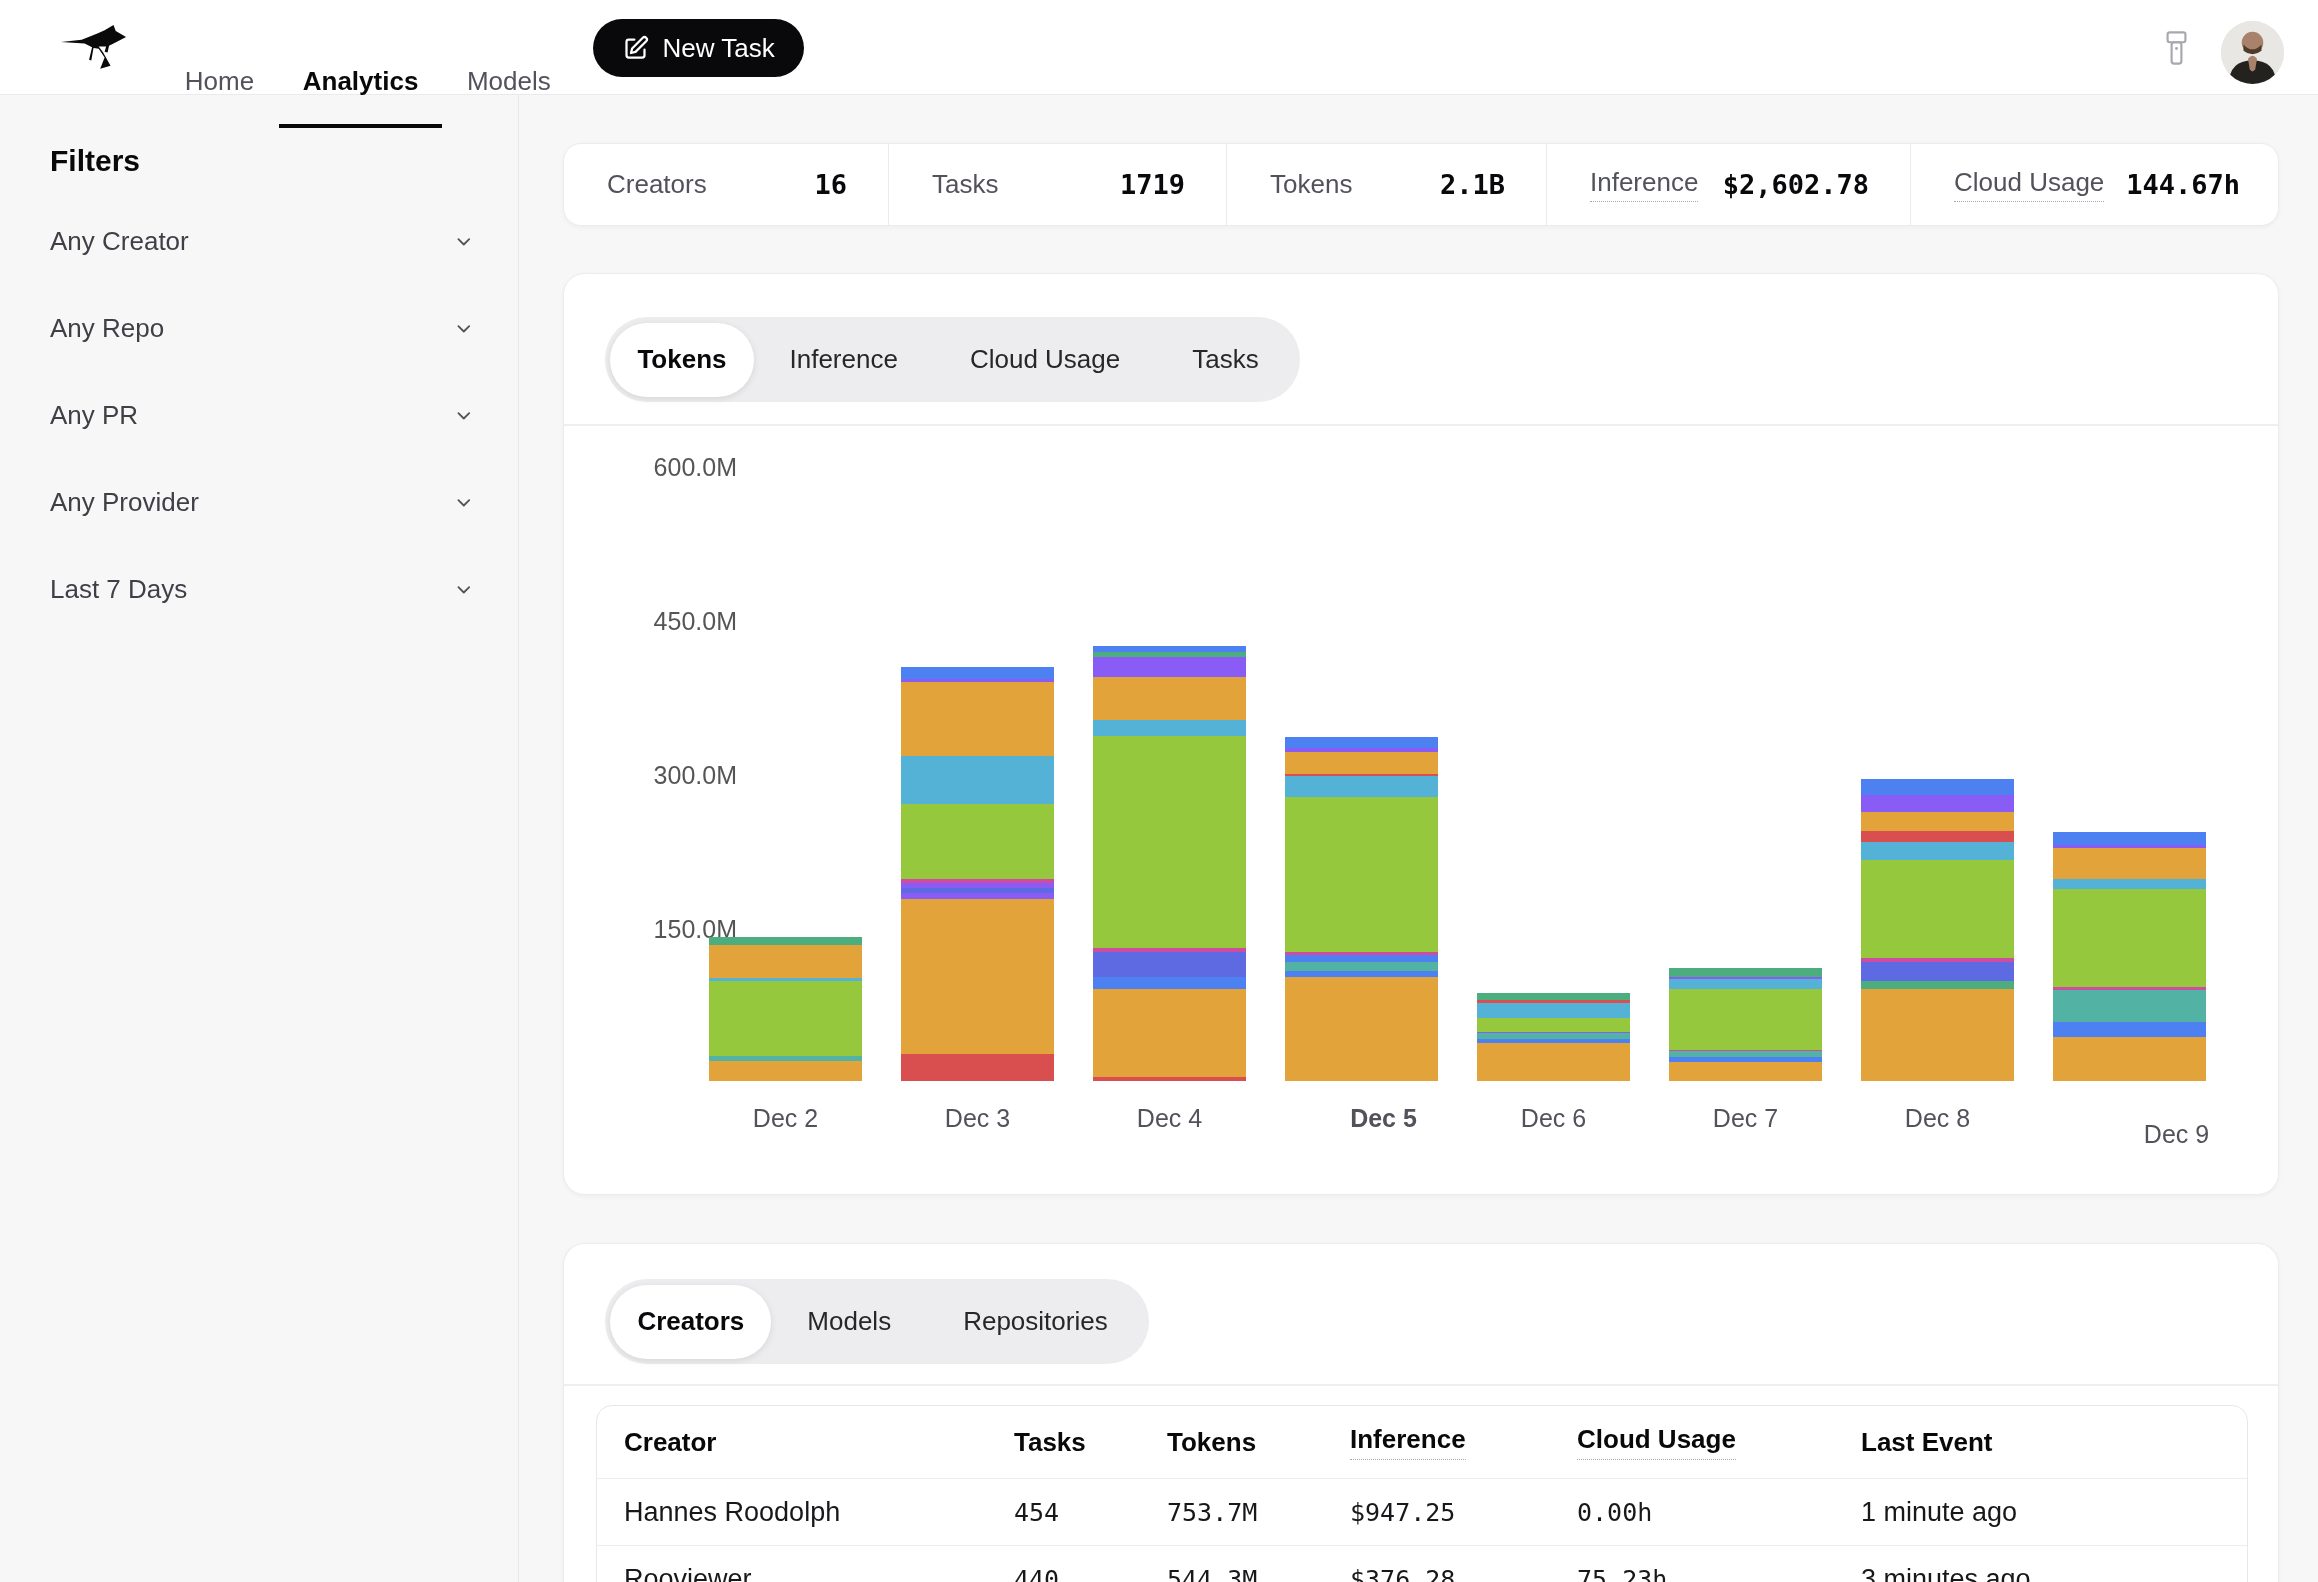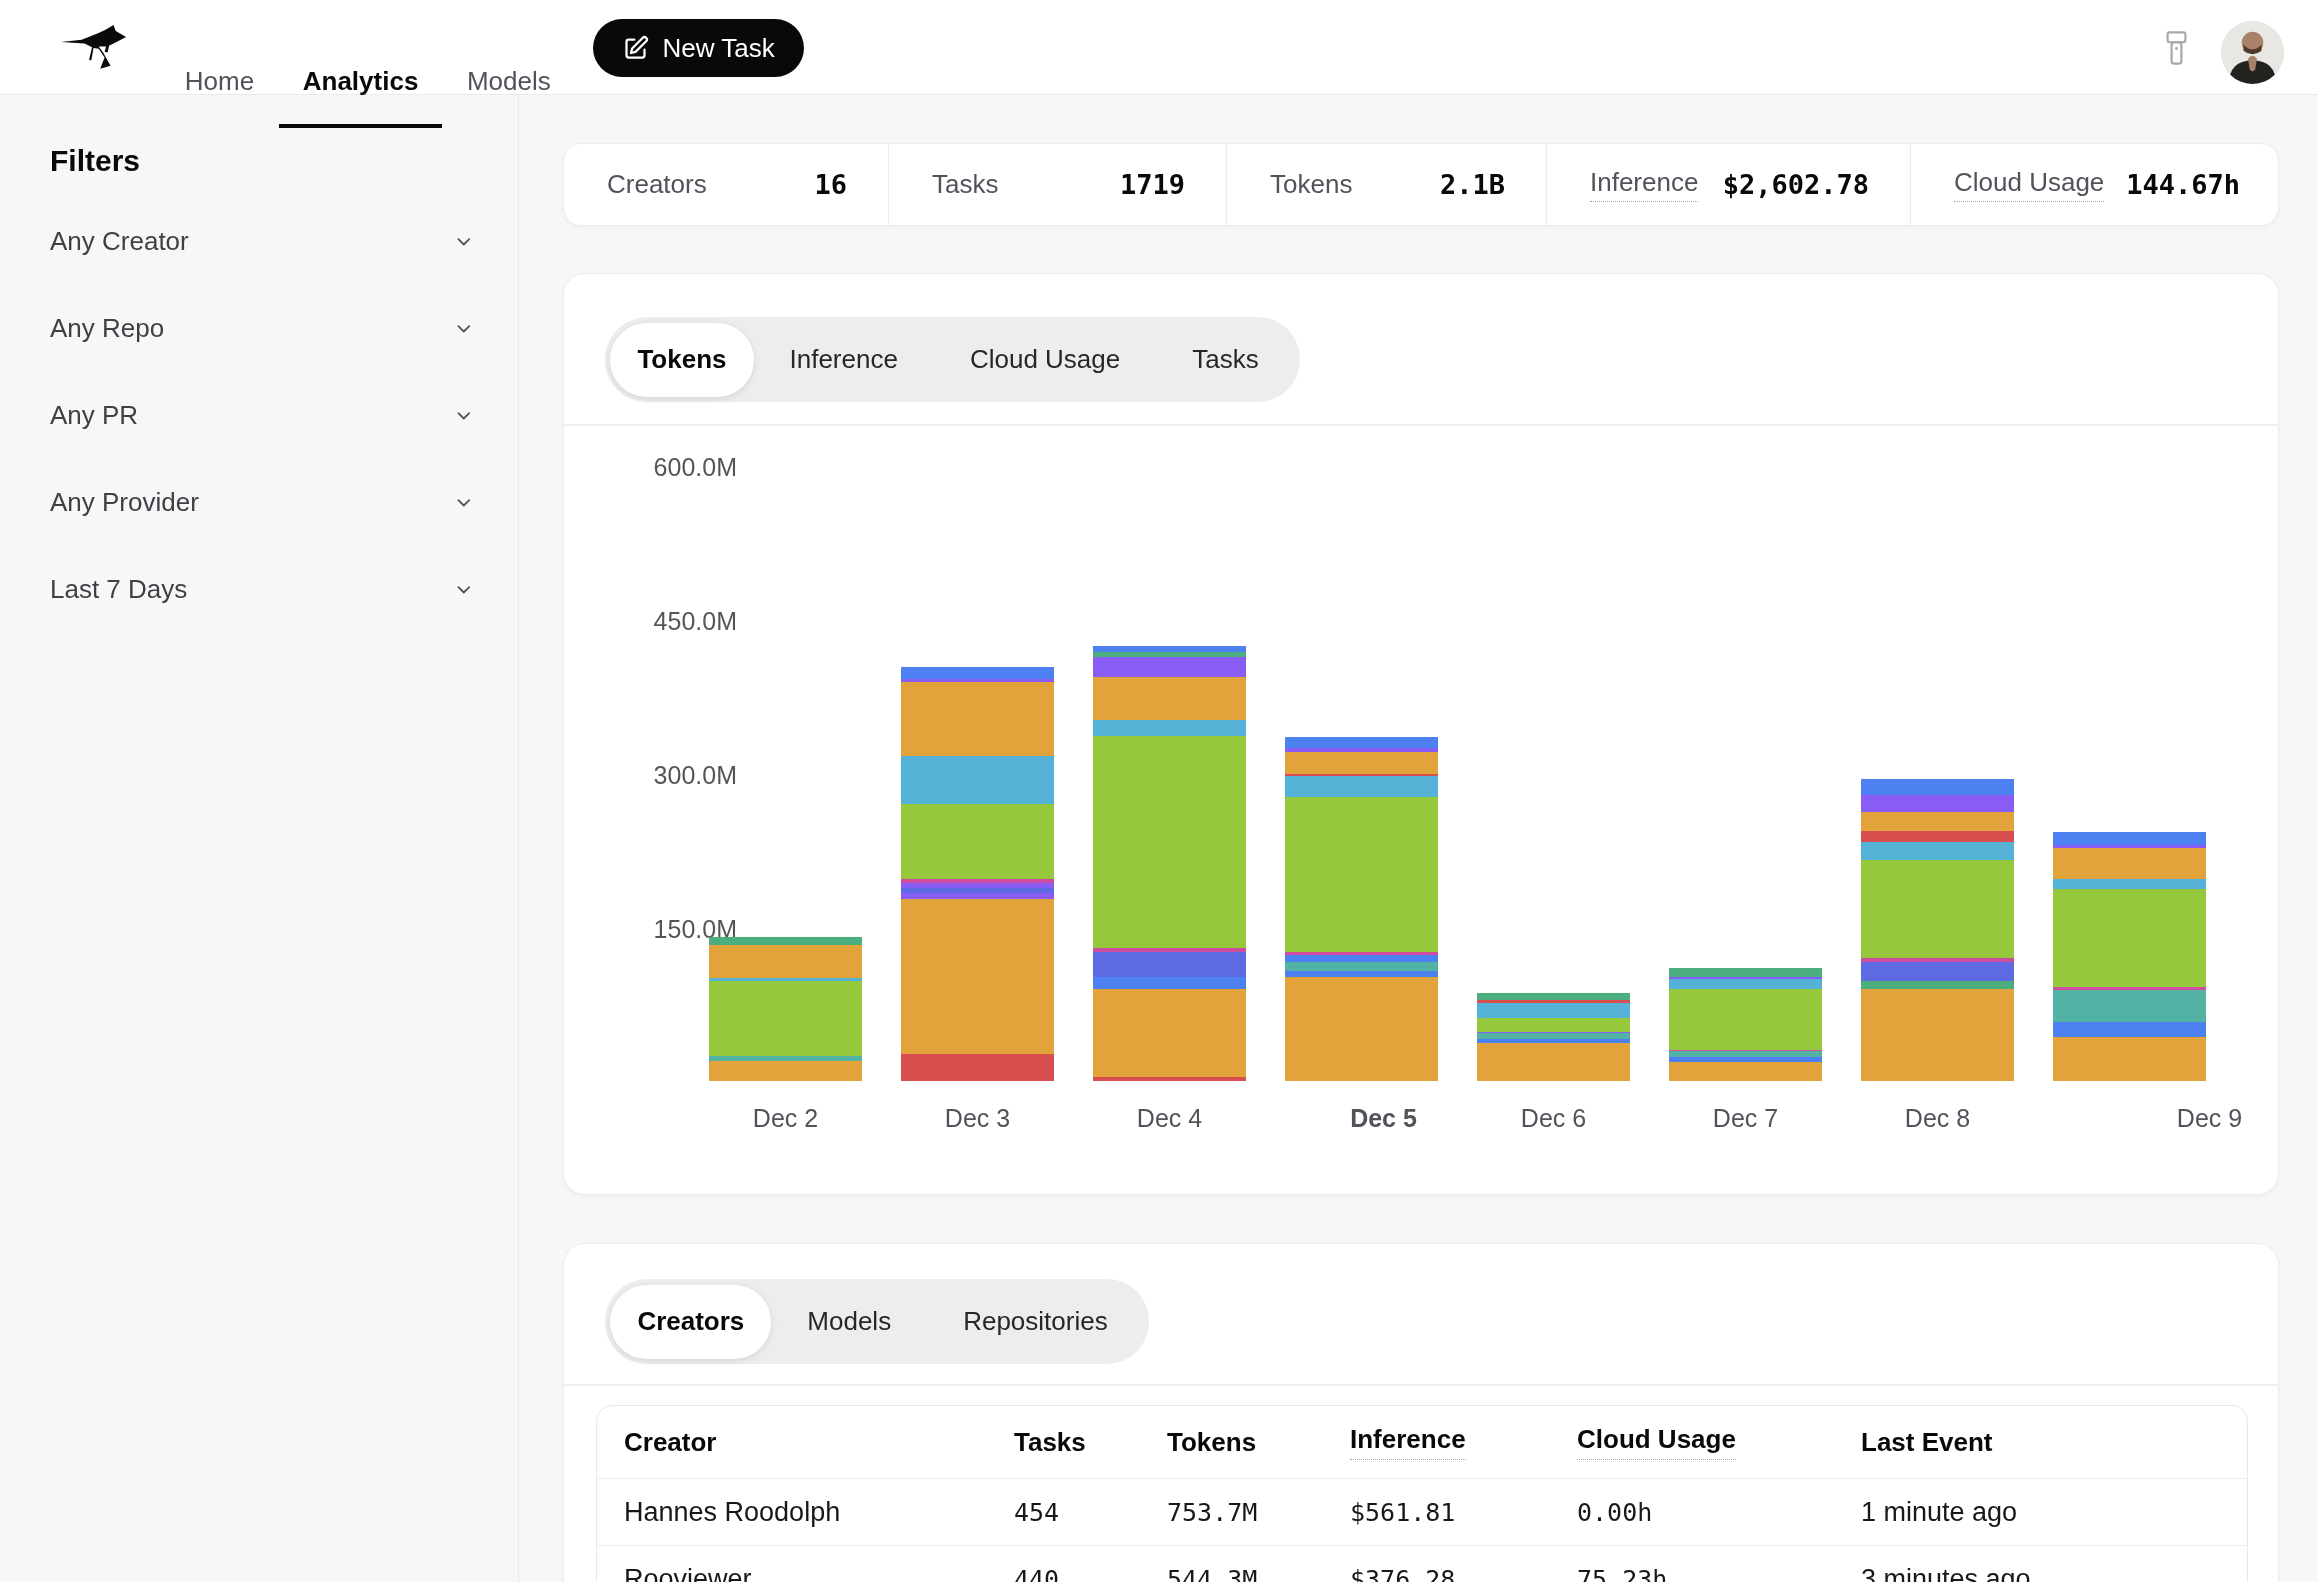--- a/index.html
+++ b/index.html
@@ -270,21 +270,21 @@
           <div class="bar-seg" style="height: 13.5px; background: rgb(77, 128, 240);"></div>
           <div class="bar-seg" style="height: 2.5px; background: rgb(138, 92, 246);"></div>
           <div class="bar-seg" style="height: 31px; background: rgb(227, 163, 59);"></div>
           <div class="bar-seg" style="height: 10px; background: rgb(84, 178, 215);"></div>
           <div class="bar-seg" style="height: 98px; background: rgb(150, 200, 62);"></div>
           <div class="bar-seg" style="height: 3.1px; background: rgb(206, 77, 160);"></div>
           <div class="bar-seg" style="height: 32px; background: rgb(82, 179, 164);"></div>
           <div class="bar-seg" style="height: 15px; background: rgb(77, 128, 240);"></div>
           <div class="bar-seg" style="height: 44px; background: rgb(227, 163, 59);"></div>
         </div>
-        <div class="xlabel" style="left: 1569px;">Dec 9</div>
+        <div class="xlabel" style="left: 1536px; margin-top: 16px;">Dec 9</div>
       </div>
   </div>
 
   <div class="card" id="table-card">
     <div class="tab-group" id="table-tabs">
         <div class="tab selected">
           <span>Creators</span>
         </div>
         <div class="tab">
           <span>Models</span>
@@ -301,21 +301,21 @@
           <div class="hcell"><span>Tokens</span></div>
           <div class="hcell"><span class="dotted">Inference</span></div>
           <div class="hcell"><span class="dotted">Cloud Usage</span></div>
           <div class="hcell"><span>Last Event</span></div>
         </div>
       <div id="table-body">
           <div class="trow body">
             <div>Hannes Roodolph</div>
             <div class="cell-num">454</div>
             <div class="cell-num">753.7M</div>
-            <div class="cell-num">$561.81</div>
+            <div class="cell-num">$947.25</div>
             <div class="cell-num">0.00h</div>
             <div>1 minute ago</div>
           </div>
           <div class="trow body">
             <div>Rooviewer</div>
             <div class="cell-num">440</div>
             <div class="cell-num">544.3M</div>
             <div class="cell-num">$376.28</div>
             <div class="cell-num">75.23h</div>
             <div>3 minutes ago</div>

